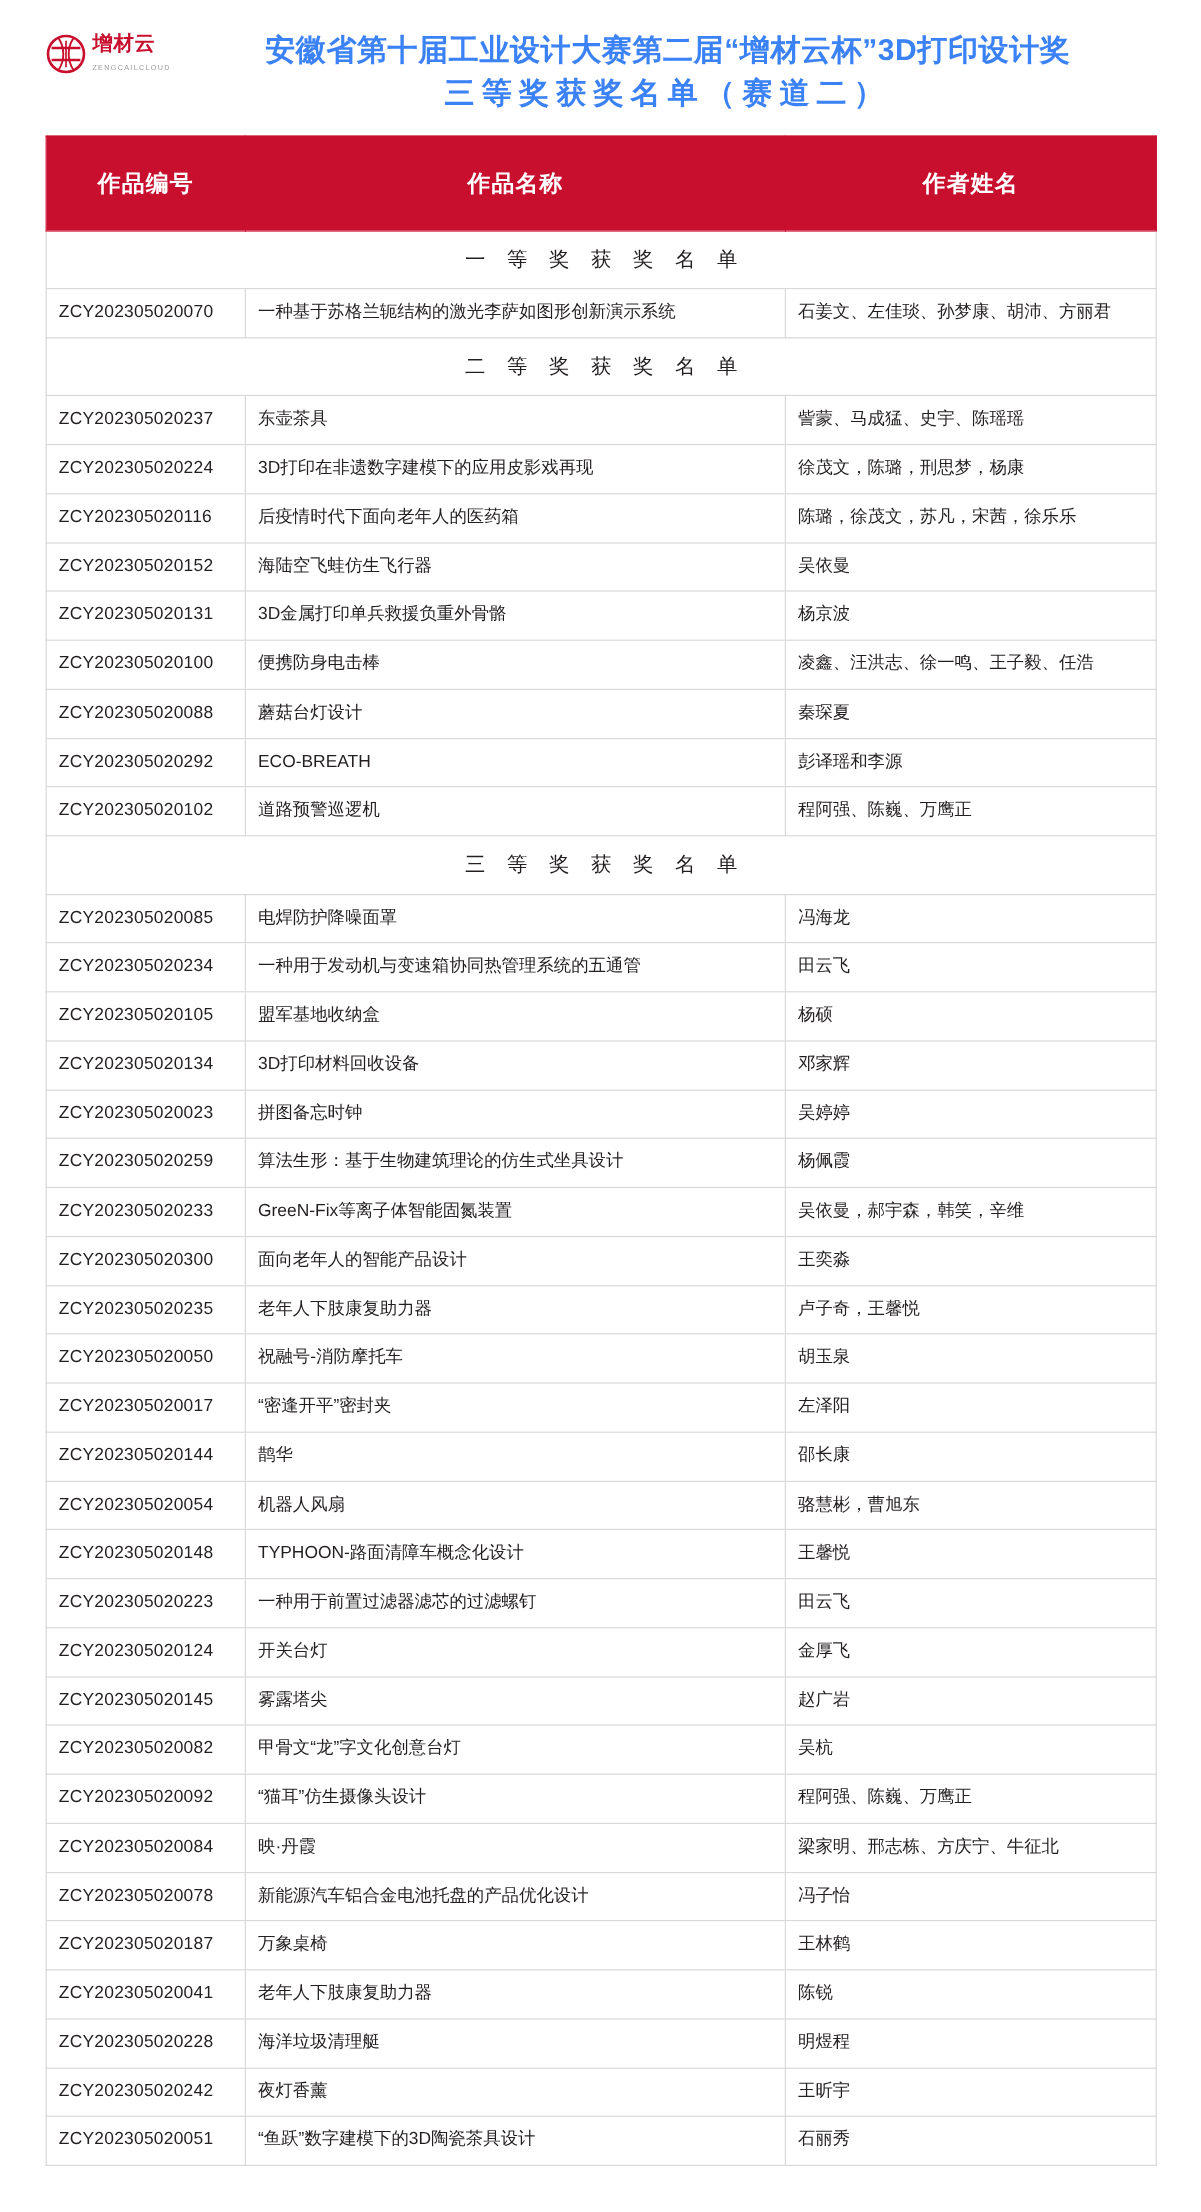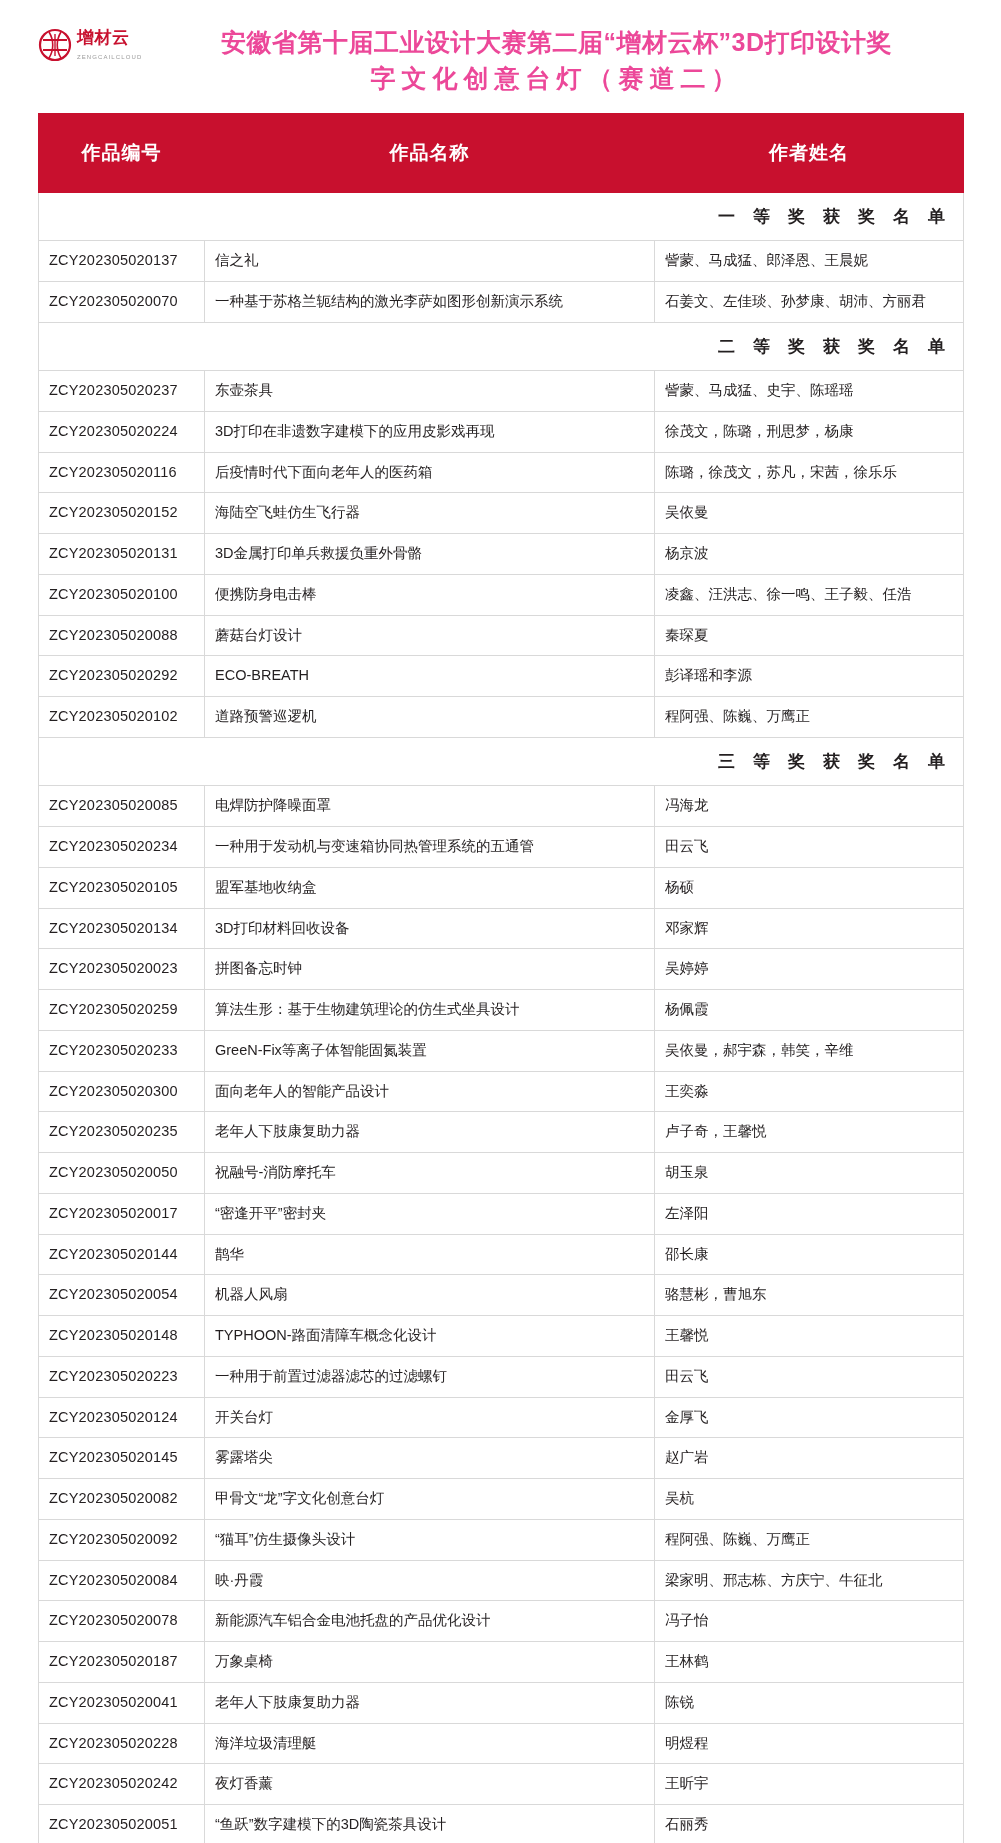--- a/index.html
+++ b/index.html
@@ -54,21 +54,21 @@
     letter-spacing: 1.1px;
     margin-top: 3px;
     white-space: nowrap;
   }
   .title-block {
     flex: 1;
     text-align: center;
     padding-right: 10px;
   }
   .title-line {
-    color: #ec4899;
+    color: #3b82f6;
     font-weight: bold;
     font-size: 25px;
     line-height: 1.45;
     letter-spacing: 0.5px;
     white-space: nowrap;
   }
   .title-line.second {
     letter-spacing: 6px;
   }
   
@@ -106,23 +106,23 @@
   }
   td.name {
     text-align: left;
     padding-left: 12px;
   }
   td.author {
     text-align: left;
     padding-left: 12px;
   }
   tr.section td {
-    text-align: right;
+    text-align: center;
     font-size: 17px;
-    font-weight: bold;
+    font-weight: normal;
     letter-spacing: 18px;
     padding: 11px 0 11px 18px;
     color: #231f20;
   }
 </style>
 </head>
 <body>
 
 <div class="page">
 
@@ -137,21 +137,21 @@
           <path d="M17 6 L17 28" stroke="#c8102e" stroke-width="1.4"></path>
         </svg>
       </span>
       <span class="logo-text">
         <span class="logo-cn">增材云</span><br>
         <span class="logo-en">ZENGCAILCLOUD</span>
       </span>
     </div>
     <div class="title-block">
       <div class="title-line">安徽省第十届工业设计大赛第二届“增材云杯”3D打印设计奖</div>
-      <div class="title-line second">字文化创意台灯（赛道二）</div>
+      <div class="title-line second">三等奖获奖名单（赛道二）</div>
     </div>
   </div>
 
   <table class="awards">
     <colgroup>
       <col class="c-code">
       <col class="c-name">
       <col class="c-author">
     </colgroup>
     <thead>
@@ -159,25 +159,20 @@
         <th>作品编号</th>
         <th>作品名称</th>
         <th>作者姓名</th>
       </tr>
     </thead>
     <tbody id="awards-body">
         <tr class="section">
           <td colspan="3">一等奖获奖名单</td>
         </tr>
         <tr>
-          <td class="code">ZCY202305020137</td>
-          <td class="name">信之礼</td>
-          <td class="author">訾蒙、马成猛、郎泽恩、王晨妮</td>
-        </tr>
-        <tr>
           <td class="code">ZCY202305020070</td>
           <td class="name">一种基于苏格兰轭结构的激光李萨如图形创新演示系统</td>
           <td class="author">石姜文、左佳琰、孙梦康、胡沛、方丽君</td>
         </tr>
         <tr class="section">
           <td colspan="3">二等奖获奖名单</td>
         </tr>
         <tr>
           <td class="code">ZCY202305020237</td>
           <td class="name">东壶茶具</td>

